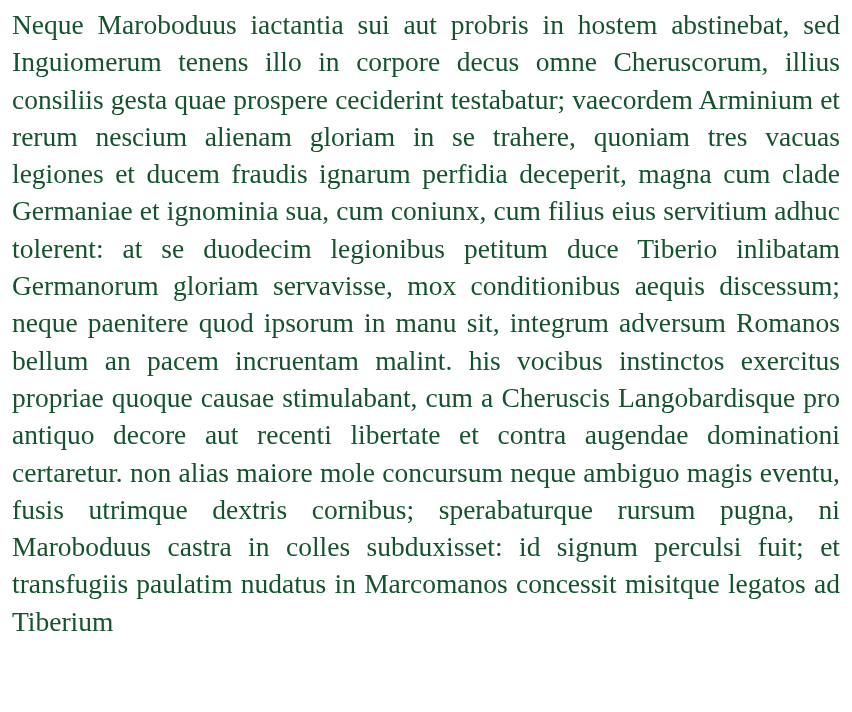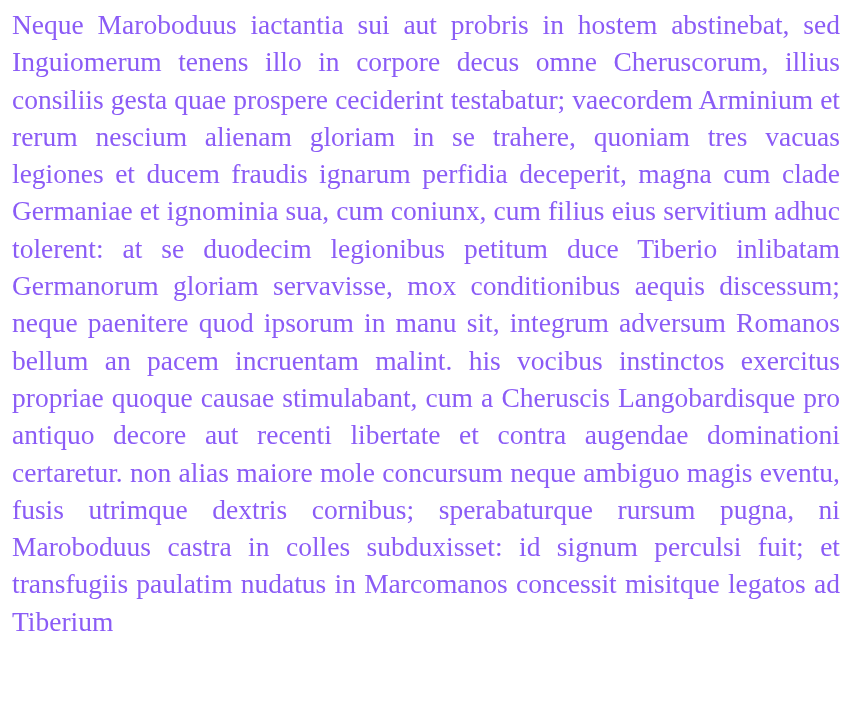--- a/index.html
+++ b/index.html
@@ -14,21 +14,21 @@
     font-family: "Liberation Serif", "DejaVu Serif", serif;
   }
   #page {
     box-sizing: border-box;
     width: 852px;
     height: 712px;
     padding: 6px 12px 0 12px;
     background: #ffffff;
   }
   .body-text {
-    color: #8b5cf6;
+    color: #14532d;
     font-size: 27.5px;
     line-height: 37.3px;
     text-align: justify;
     text-justify: inter-word;
     letter-spacing: 0px;
     word-spacing: 0px;
     hyphens: none;
     margin: 0;
   }
   

